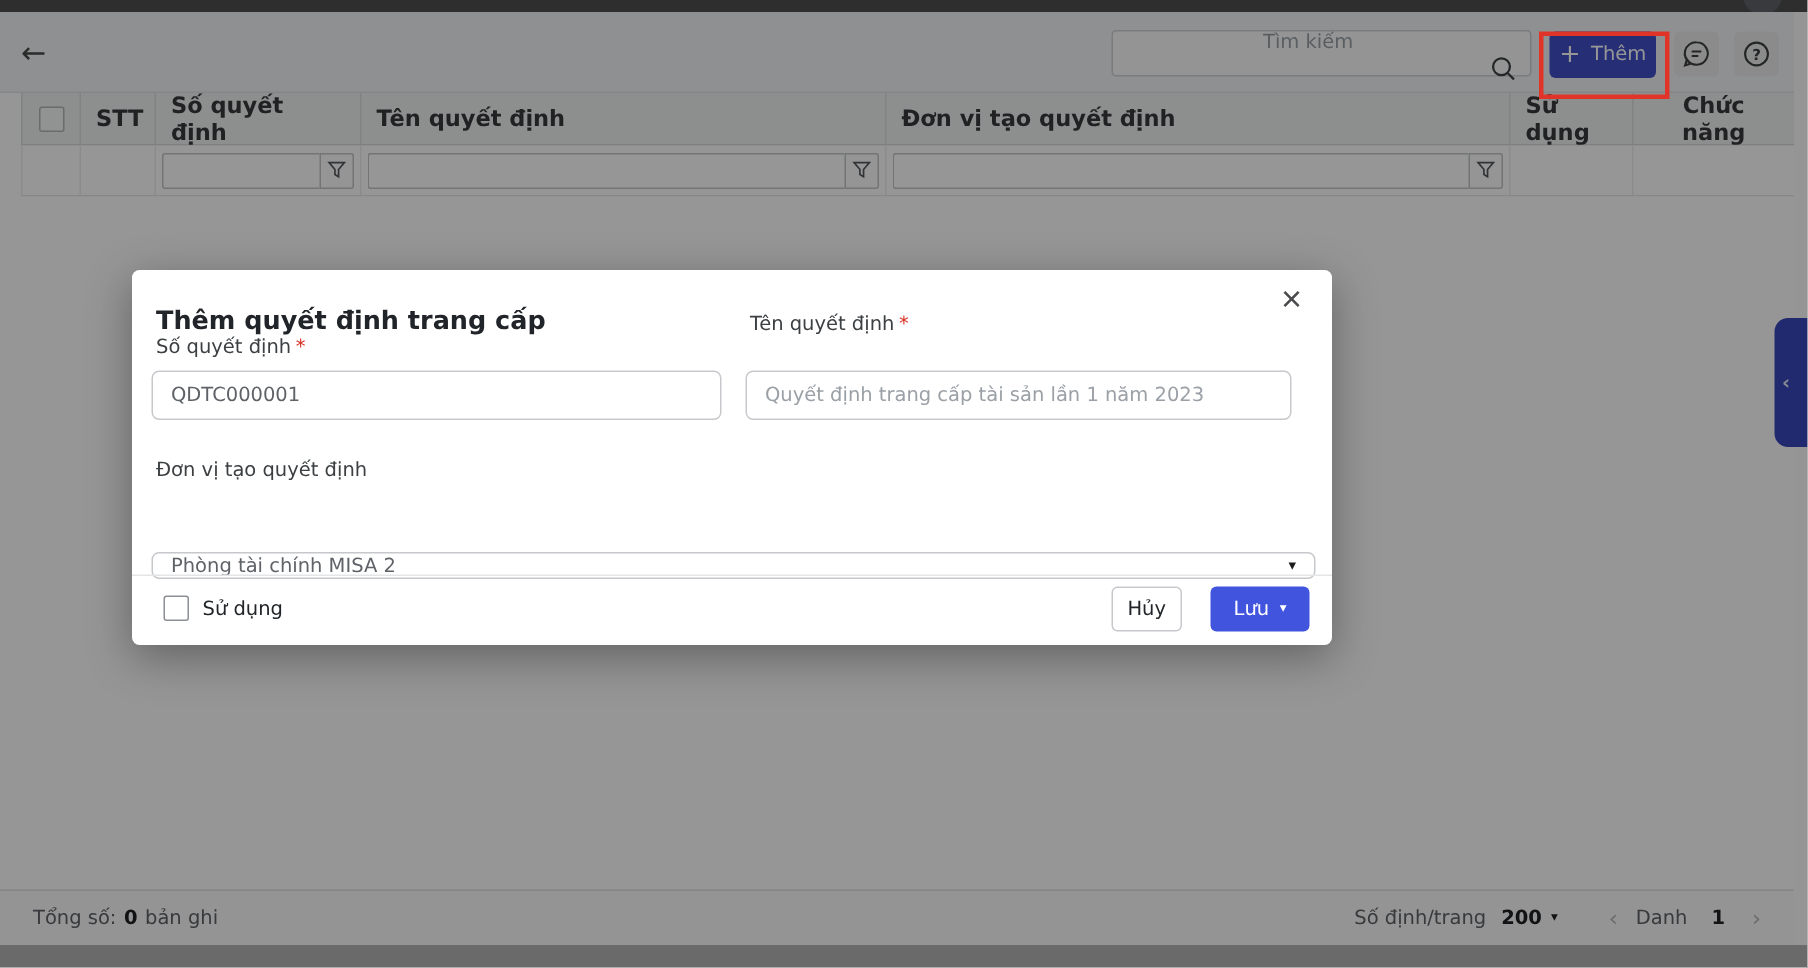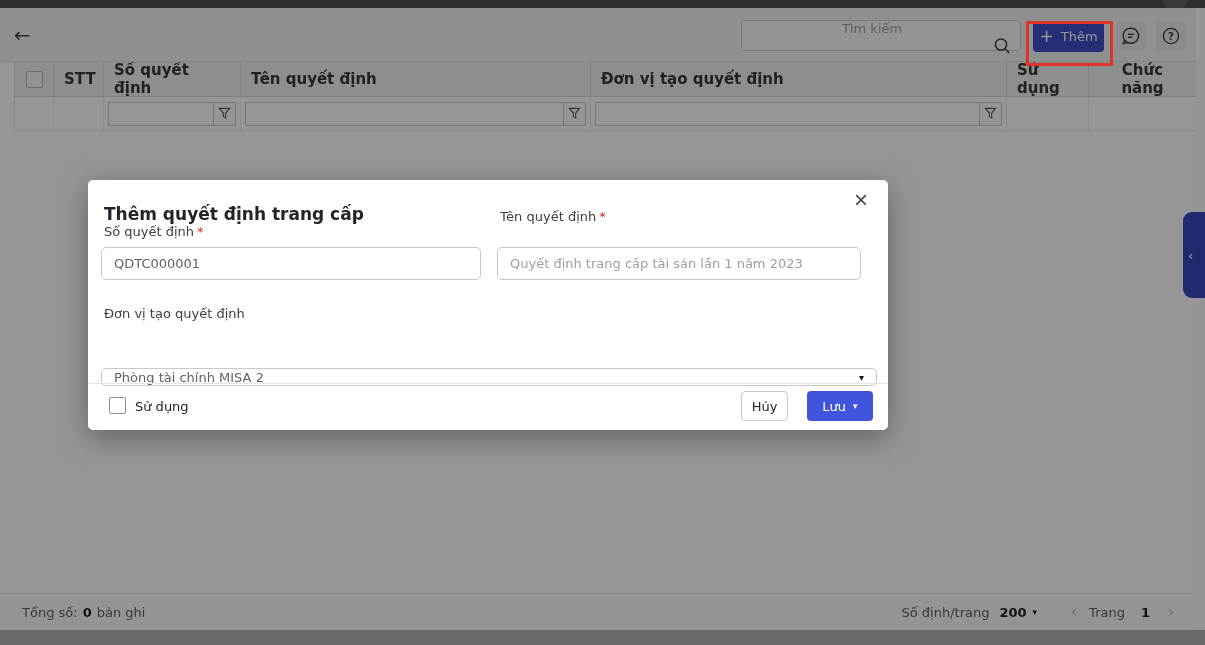--- a/index.html
+++ b/index.html
@@ -199,21 +199,21 @@
       <span class="total-count">0</span>
       <span>bản ghi</span>
     </div>
     <div class="pager-group">
       <span>Số định/trang</span>
       <span class="rows-select">
         <span class="val">200</span>
         <span class="caret-down">▾</span>
       </span>
       <span class="pg-arrow">‹</span>
-      <span class="pg-label">Trang</span>
+      <span class="pg-label">Danh</span>
       <span class="pg-num">1</span>
       <span class="pg-arrow">›</span>
     </div>
   </div>
 </div>
 
 <div class="side-tab">
   <span class="chev">‹</span>
 </div>
 

